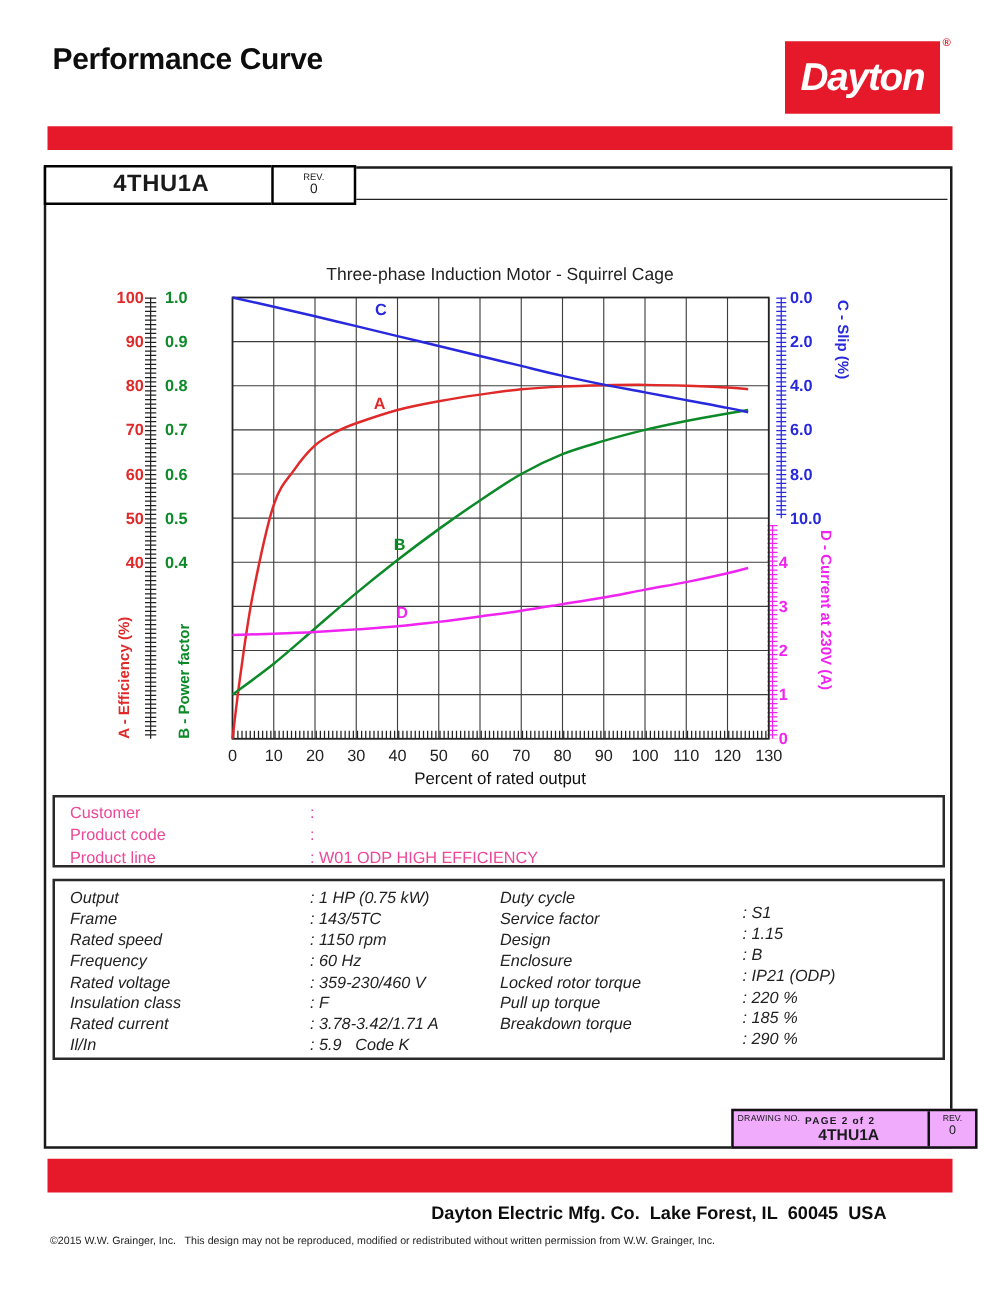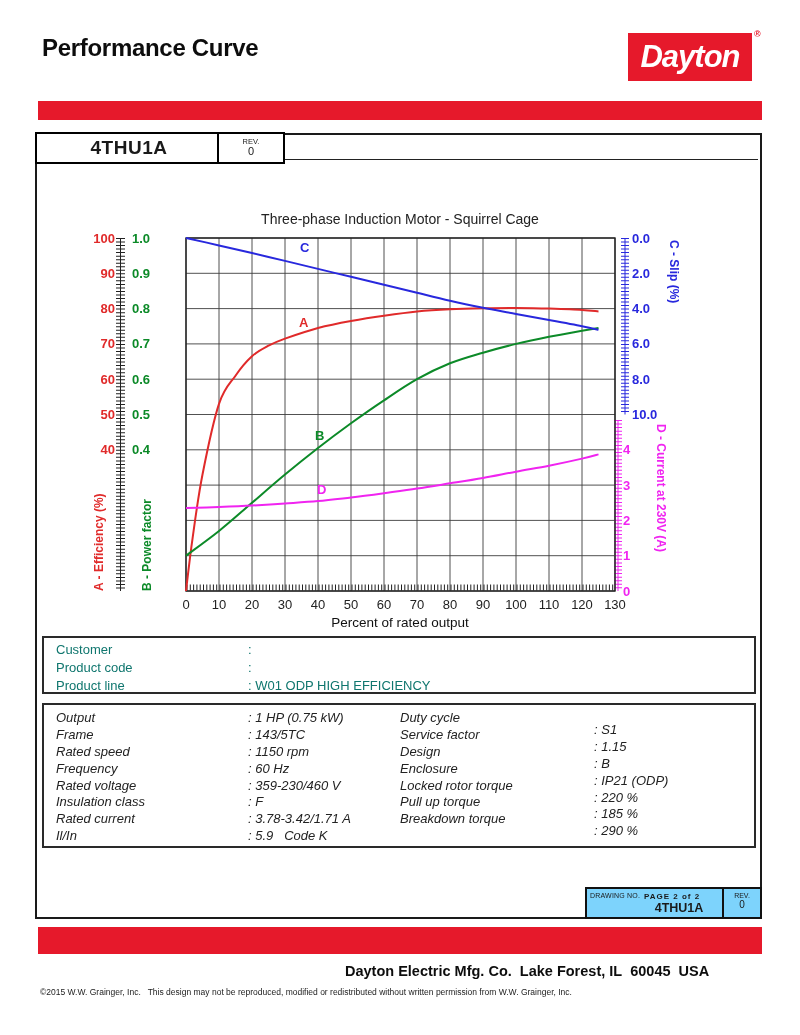--- a/index.html
+++ b/index.html
@@ -2,21 +2,21 @@
 <html><head>
 <meta charset="utf-8">
 <style>
   html,body{margin:0;padding:0;background:#e9e9e9;}
   .page{position:relative;width:800px;height:1035px;background:#ffffff;
         font-family:"Liberation Sans",sans-serif;color:#1a1a1a;overflow:hidden;}
   .abs{position:absolute;}
 
   
   .doc-title{left:42px;top:34px;font-size:24px;font-weight:bold;letter-spacing:-0.3px;color:#0d0d0d;}
-  .logo{left:628px;top:33px;width:124px;height:48px;background:#e6192b;
+  .logo{left:628px;top:33px;width:124px;height:58px;background:#e6192b;
         display:flex;align-items:center;justify-content:center;}
   .logo span{color:#fff;font-size:31px;font-weight:bold;font-style:italic;letter-spacing:-1px;}
   .logo-reg{left:754px;top:29px;font-size:9px;color:#e6192b;font-weight:bold;}
   .redbar{background:#e6192b;}
   .bar1{left:38px;top:101px;width:724px;height:19px;}
   .bar2{left:38px;top:927px;width:724px;height:27px;}
 
   
   .frame{left:35px;top:133px;width:723px;height:782px;border:2px solid #1a1a1a;}
   .band-line{left:37px;top:159px;width:721px;height:1px;background:#222;}
@@ -32,32 +32,32 @@
 
   
   .tick{font-family:"Liberation Sans",sans-serif;font-size:13px;font-weight:bold;}
   .xtick{font-family:"Liberation Sans",sans-serif;font-size:13px;fill:#222;}
   .ax-title{font-family:"Liberation Sans",sans-serif;font-size:12px;font-weight:bold;}
   .xlabel{font-family:"Liberation Sans",sans-serif;font-size:13.5px;fill:#111;}
   .curve-letter{font-family:"Liberation Sans",sans-serif;font-size:13px;font-weight:bold;}
 
   
   .info-box{left:42px;top:636px;width:714px;height:58px;border:2px solid #2a2a2a;padding-top:4px;box-sizing:border-box;}
-  .irow{position:relative;height:18px;font-size:13px;color:#0f766e;}
+  .irow{position:relative;height:18px;font-size:13px;color:#ec4899;}
   .irow .lbl{position:absolute;left:12px;}
   .irow .val{position:absolute;left:204px;}
   .specs-box{left:42px;top:703px;width:714px;height:145px;border:2px solid #2a2a2a;padding-top:5px;box-sizing:border-box;}
   .srow{position:relative;height:16.9px;font-size:13px;color:#222;font-style:italic;}
   .srow .l-lbl{position:absolute;left:12px;}
   .srow .l-val{position:absolute;left:204px;}
   .srow .r-lbl{position:absolute;left:356px;}
   .srow .r-val{position:absolute;left:550px;margin-top:12px;}
 
   
-  .drawing-box{left:585px;top:887px;width:173px;height:28px;border:2px solid #111;background:#7dd3fc;}
+  .drawing-box{left:585px;top:887px;width:173px;height:28px;border:2px solid #111;background:#f0abfc;padding-left:20px;}
   .drawing-box .dn{position:absolute;left:3px;top:3px;font-size:7px;letter-spacing:0.2px;}
   .drawing-box .pg{position:absolute;left:57px;top:3px;font-size:8px;font-weight:bold;letter-spacing:1px;}
   .drawing-box .num{position:absolute;left:50px;top:12px;width:84px;text-align:center;font-size:12.5px;font-weight:bold;}
   .drawing-box .revcell{position:absolute;right:0;top:0;width:36px;height:28px;border-left:2px solid #111;text-align:center;}
   .drawing-box .revcell .rl{display:block;font-size:7px;margin-top:3px;}
   .drawing-box .revcell .rv{display:block;font-size:10px;}
 
   
   .company{left:345px;top:963px;font-size:14.5px;font-weight:bold;white-space:nowrap;color:#0d0d0d;}
   .copyright{left:40px;top:987px;font-size:8.5px;color:#222;white-space:nowrap;}

